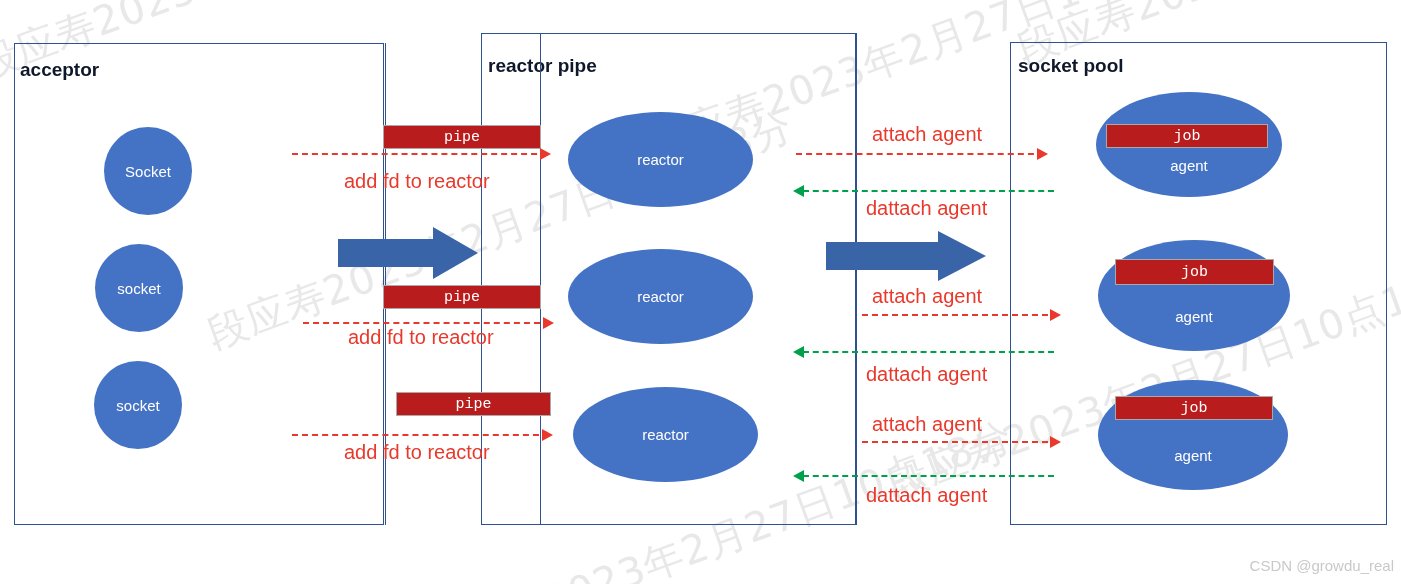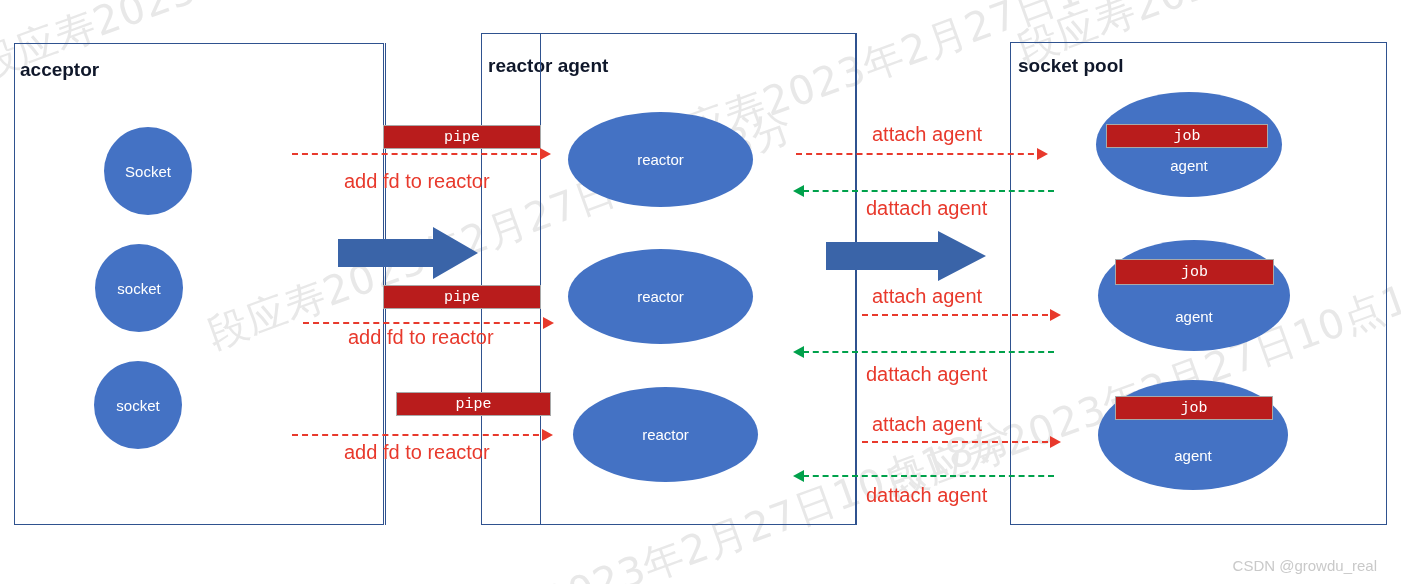--- a/index.html
+++ b/index.html
@@ -30,21 +30,21 @@
   }
   .wm-1 { left: -30px;  top: 40px;  transform: rotate(-20deg); }
   .wm-2 { left: 200px;  top: 310px; transform: rotate(-20deg); }
   .wm-3 { left: 640px;  top: 120px; transform: rotate(-20deg); }
   .wm-4 { left: 880px;  top: 460px; transform: rotate(-20deg); }
   .wm-5 { left: 1010px; top: 25px;  transform: rotate(-20deg); }
   .wm-6 { left: 420px;  top: 620px; transform: rotate(-20deg); }
 
   .csdn {
     position: absolute;
-    right: 24px;
+    right: 7px;
     bottom: 10px;
     color: #c9c9c9;
     font-size: 15px;
     font-family: "Liberation Sans", sans-serif;
     white-space: nowrap;
   }
 
   
   .group-box {
     position: absolute;
@@ -138,21 +138,21 @@
   <div class="wm wm-2">段应寿2023年2月27日10点18分</div>
   <div class="wm wm-3">段应寿2023年2月27日10点18分</div>
   <div class="wm wm-4">段应寿2023年2月27日10点18分</div>
   <div class="wm wm-5">段应寿2023年2月27日10点18分</div>
   <div class="wm wm-6">段应寿2023年2月27日10点18分</div>
 
   <div class="group-box" style="left:14px; top:43px; width:370px; height:482px;"></div>
   <div class="group-title" style="left:20px; top:59px;">acceptor</div>
 
   <div class="group-box" style="left:481px; top:33px; width:375px; height:492px;"></div>
-  <div class="group-title" style="left:488px; top:55px;">reactor agent</div>
+  <div class="group-title" style="left:488px; top:55px;">reactor pipe</div>
 
   <div class="group-box" style="left:1010px; top:42px; width:377px; height:483px;"></div>
   <div class="group-title" style="left:1018px; top:55px;">socket pool</div>
 
   <div class="guide" style="left:385px; top:43px; height:482px;"></div>
   <div class="guide" style="left:540px; top:33px; height:492px;"></div>
   <div class="guide" style="left:856px; top:33px; height:492px;"></div>
   <div class="guide" style="left:1010px; top:42px; height:483px;"></div>
 
   <div class="node" style="left:104px; top:127px; width:88px; height:88px;">

